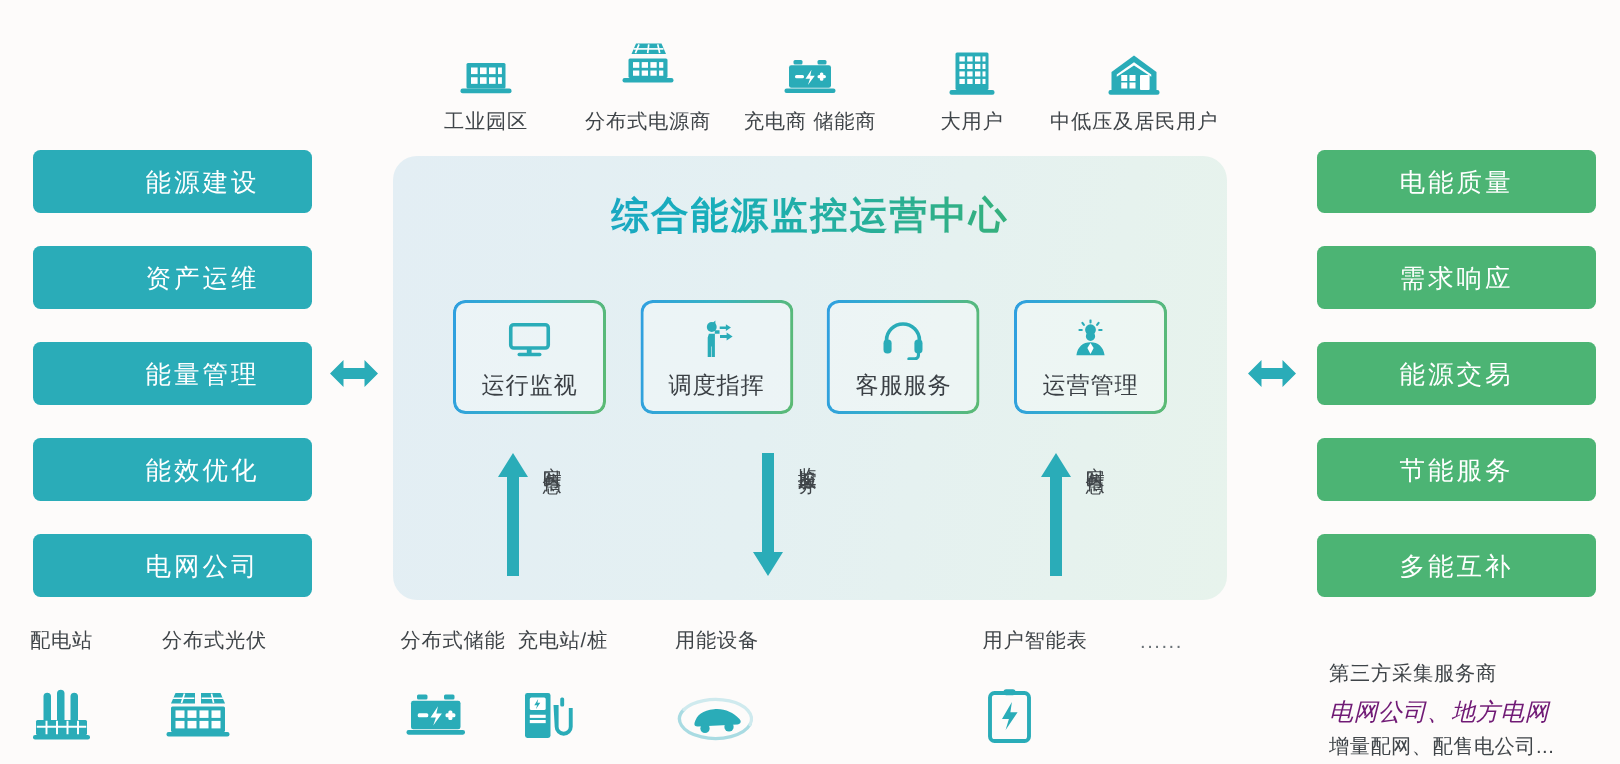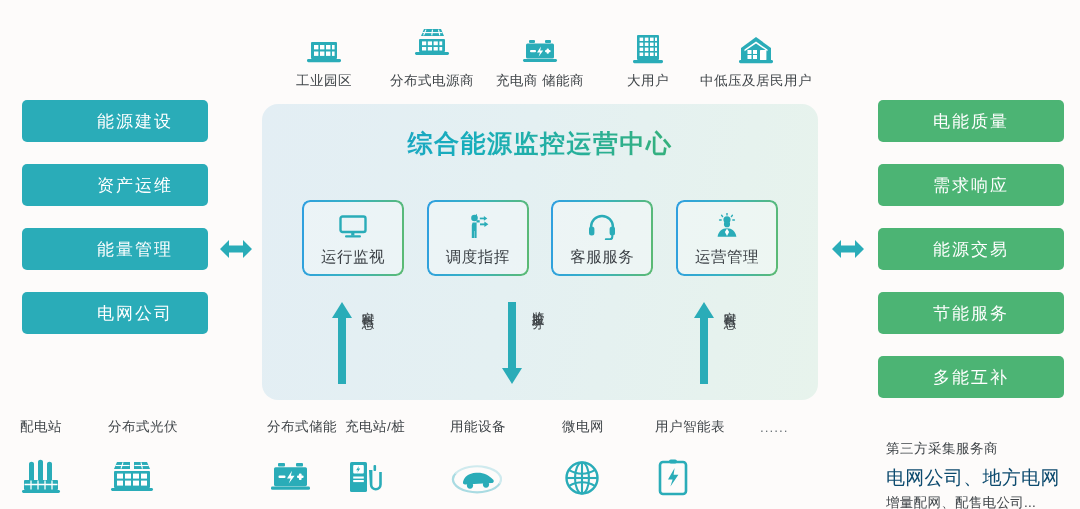--- a/index.html
+++ b/index.html
@@ -89,21 +89,21 @@
 
   
   .bottom{position:absolute;left:0;top:418px;width:1080px;height:91px;}
   .bitem{position:absolute;display:flex;flex-direction:column;align-items:flex-start;gap:12px;}
   .bitem .blbl{font-size:13.5px;color:#3f4448;white-space:nowrap;letter-spacing:.5px;}
   .bitem .bico{margin-top:7px;height:46px;display:flex;align-items:center;justify-content:center;}
   .dots{position:absolute;font-size:13.5px;color:#6c7378;letter-spacing:1px;}
 
   .third-party{position:absolute;left:886px;top:440px;}
   .third-party .tp-title{font-size:13.5px;color:#3f4448;letter-spacing:.5px;white-space:nowrap;}
-  .third-party .tp-line{font-size:19px;color:#0c4a6e;letter-spacing:.3px;white-space:nowrap;margin-top:7px;}
+  .third-party .tp-line{font-size:16px;color:#701a75;letter-spacing:.3px;white-space:nowrap;margin-top:7px;font-style:italic;}
   .third-party .tp-line2{font-size:13.5px;color:#3f4448;letter-spacing:.3px;white-space:nowrap;margin-top:3px;}
 </style>
 </head>
 <body>
 
 <div class="stage">
 
   <div class="top-actors">
 
     <div class="actor">
@@ -231,20 +231,23 @@
 
   <div class="side-col left">
     <div class="pill teal">
         <span>能源建设</span>
       </div>
     <div class="pill teal">
         <span>资产运维</span>
       </div>
     <div class="pill teal">
         <span>能量管理</span>
+      </div>
+    <div class="pill teal">
+        <span>能效优化</span>
       </div>
     <div class="pill teal">
         <span>电网公司</span>
       </div>
   </div>
 
   <div class="side-col right">
     <div class="pill green">
         <span>电能质量</span>
       </div>
@@ -478,33 +481,20 @@
         <svg width="56" height="38" viewBox="0 0 56 38">
           <path d="M6 14 a24 13 0 1 0 44 10" fill="none" stroke="#a9dbe2" stroke-width="2.2" stroke-linecap="round"></path>
           <path d="M50 24 a24 13 0 0 0 -44 -10" fill="none" stroke="#cfeaee" stroke-width="2.2" stroke-linecap="round"></path>
           <path d="M13 23 c1.5 -5.5 5.5 -8.5 13 -9.2 c7 -.6 12.5 2 17 6.6 c1.5 1.6 .8 3.4 -1.4 3.6 l-26.2 1.4 c-1.8 .1 -2.8 -.8 -2.4 -2.4z" fill="#2aacb8"></path>
           <ellipse cx="20" cy="26.6" rx="3.1" ry="3.1" fill="#2aacb8"></ellipse>
           <ellipse cx="36" cy="25.6" rx="3.1" ry="3.1" fill="#2aacb8"></ellipse>
         </svg>
       </span>
     </div>
 
-    <div class="bitem" style="left:562px;top:0;">
-      <span class="blbl">微电网</span>
-      <span class="bico">
-        <svg width="40" height="40" viewBox="0 0 40 40">
-          <circle cx="20" cy="20" r="15.5" fill="none" stroke="#2aacb8" stroke-width="2.4"></circle>
-          <ellipse cx="20" cy="20" rx="7" ry="15.5" fill="none" stroke="#2aacb8" stroke-width="2.1"></ellipse>
-          <line x1="20" y1="4.5" x2="20" y2="35.5" stroke="#2aacb8" stroke-width="2.1"></line>
-          <line x1="4.8" y1="20" x2="35.2" y2="20" stroke="#2aacb8" stroke-width="2.1"></line>
-          <path d="M7.2 12.2 a25 25 0 0 0 25.6 0" fill="none" stroke="#2aacb8" stroke-width="2.1"></path>
-          <path d="M7.2 27.8 a25 25 0 0 1 25.6 0" fill="none" stroke="#2aacb8" stroke-width="2.1"></path>
-        </svg>
-      </span>
-    </div>
 
     <div class="bitem" style="left:655px;top:0;">
       <span class="blbl">用户智能表</span>
       <span class="bico">
         <svg width="36" height="40" viewBox="0 0 36 40">
           <rect x="14" y="1.5" width="8" height="4" rx="1.8" fill="#2aacb8"></rect>
           <rect x="5" y="4" width="26" height="32" rx="3" fill="none" stroke="#2aacb8" stroke-width="2.6"></rect>
           <path d="M19.6 10 l-6.6 11.4 h4.6 l-2.2 7.2 l8 -11.8 h-4.8 z" fill="#2aacb8"></path>
         </svg>
       </span>

